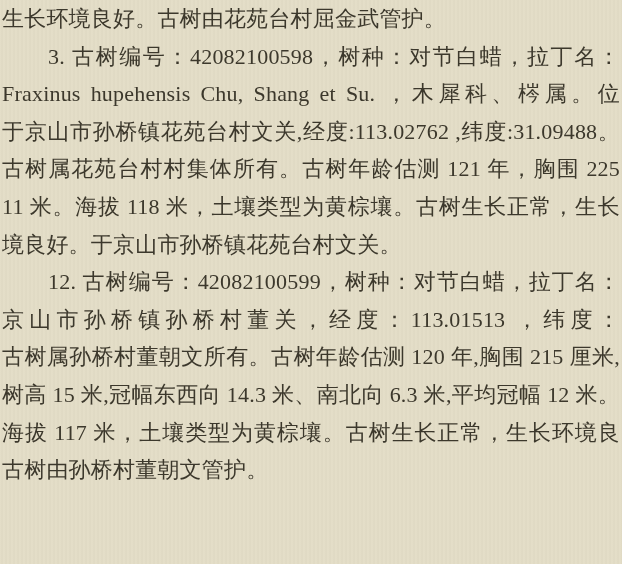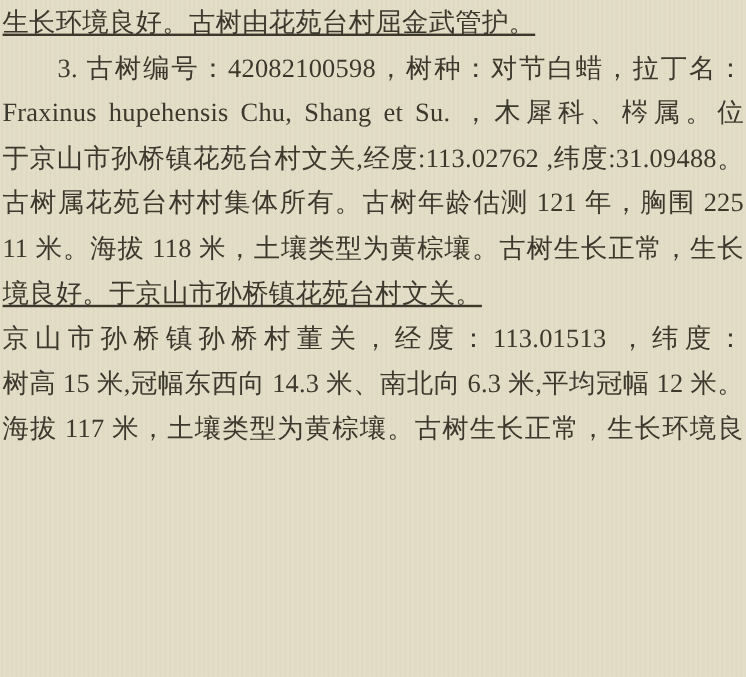--- a/index.html
+++ b/index.html
@@ -31,33 +31,35 @@
     height: 37.6px;
     overflow: hidden;
     text-align: justify;
     text-align-last: justify;
     white-space: normal;
     letter-spacing: 0.2px;
   }
   .line.end {
     text-align: center;
     text-align-last: left;
-    text-decoration: underline;
   }
   .line.indent {
     text-indent: 46px;
   }
 </style>
 </head>
 <body>
 
 <div class="page">
   <div class="line end">生长环境良好。古树由花苑台村屈金武管护。</div>
   <div class="line indent">3. 古树编号：42082100598，树种：对节白蜡，拉丁名：</div>
   <div class="line">Fraxinus hupehensis Chu, Shang et Su. ，木犀科、梣属。位</div>
   <div class="line">于京山市孙桥镇花苑台村文关,经度:113.02762 ,纬度:31.09488。</div>
   <div class="line">古树属花苑台村村集体所有。古树年龄估测 121 年，胸围 225 厘</div>
   <div class="line">11 米。海拔 118 米，土壤类型为黄棕壤。古树生长正常，生长环</div>
   <div class="line end">境良好。于京山市孙桥镇花苑台村文关。</div>
+  <div class="line indent">12. 古树编号：42082100599，树种：对节白蜡，拉丁名：</div>
   <div class="line">京山市孙桥镇孙桥村董关，经度：113.01513 ，纬度：31.09370。</div>
+  <div class="line">古树属孙桥村董朝文所有。古树年龄估测 120 年,胸围 215 厘米,</div>
   <div class="line">树高 15 米,冠幅东西向 14.3 米、南北向 6.3 米,平均冠幅 12 米。</div>
   <div class="line">海拔 117 米，土壤类型为黄棕壤。古树生长正常，生长环境良好。</div>
+  <div class="line end">古树由孙桥村董朝文管护。</div>
 </div>
 
 </body></html>

